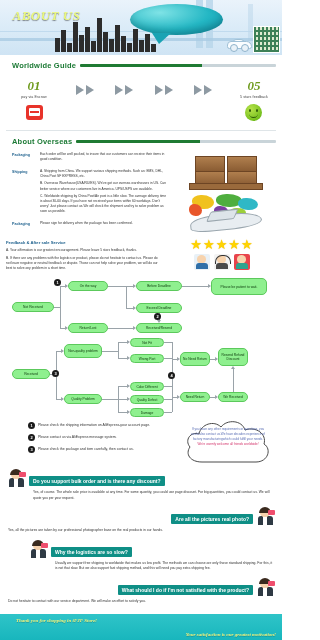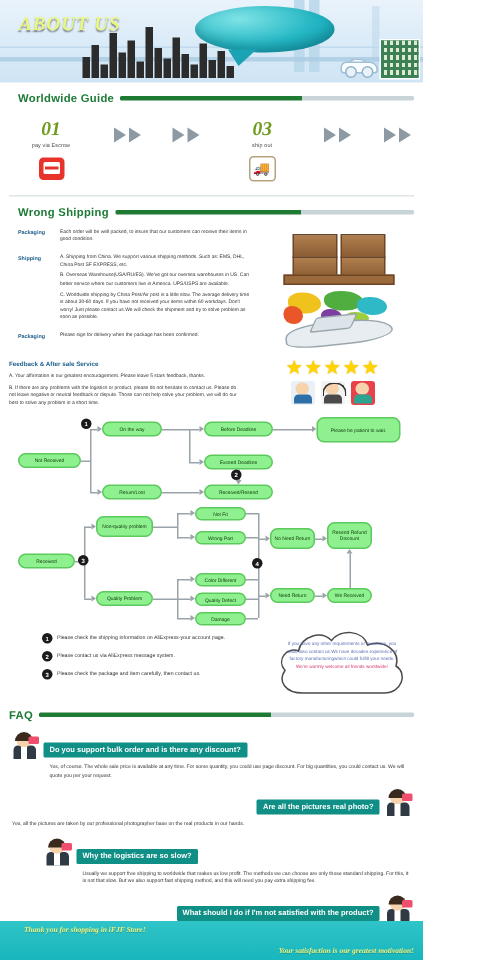--- a/index.html
+++ b/index.html
@@ -220,45 +220,45 @@
       <div class="arrows">
           <div class="arrow"></div>
           <div class="arrow"></div>
         </div>
 
       <div class="arrows">
           <div class="arrow"></div>
           <div class="arrow"></div>
         </div>
 
+      <div class="arrows">
+          <div class="arrow"></div>
+          <div class="arrow"></div>
+        </div>
+
+      <div class="arrows">
+          <div class="arrow"></div>
+          <div class="arrow"></div>
+        </div>
+
       <div class="step">
-        <div class="step-num">03</div>
-        <div class="step-lbl">ship out</div>
+        <div class="step-num">05</div>
+        <div class="step-lbl">5 stars feedback</div>
         <div class="step-ico">
-            <div class="ic-truck">🚚</div>
-          </div>
-      </div>
-      <div class="arrows">
-          <div class="arrow"></div>
-          <div class="arrow"></div>
-        </div>
-
-      <div class="arrows">
-          <div class="arrow"></div>
-          <div class="arrow"></div>
-        </div>
-
+            <div class="ic-smile"></div>
+          </div>
+      </div>
     </div>
   </div>
 
   <div class="hr-soft"></div>
 
   <div class="sec">
     <div class="sec-head">
-      <div class="sec-title">Wrong Shipping</div>
+      <div class="sec-title">About Overseas</div>
       <div class="sec-bar"></div>
     </div>
 
     <div class="ship-wrap">
       <div class="ship-tbl">
 
         <div class="ship-row">
           <div class="ship-key">Packaging</div>
           <div class="ship-val">
             <p>Each order will be well packed, to insure that our customers can receive their items in good condition.</p>
@@ -453,24 +453,20 @@
         <path d="M20 44 C8 44 3 36 8 29 C2 22 9 13 17 16 C19 6 32 2 39 9 C45 1 60 2 63 12 C74 8 85 16 82 26 C90 31 86 44 74 44 Z" fill="#ffffff" stroke="#4a4a4a" stroke-width="1"></path>
       </svg>
       <div class="cloud-txt">
         <span>If you have any other requirements or questions, you could also contact us.We have decades experience of factory manufacturingwhich could fulfill your needs.</span>
         <span class="warm">We're warmly welcome all friends worldwide!</span>
       </div>
     </div>
   </div>
 
   <div class="sec" style="padding-left:0;">
-    <div class="sec-head">
-      <div class="sec-title">FAQ</div>
-      <div class="sec-bar"></div>
-    </div>
 
     <div class="faq">
 
       <div class="faq-item">
         <div class="av">
           <div class="av-body"></div>
             <div class="av-shirt"></div>
             <div class="av-head"></div>
             <div class="av-hair"></div>
             <div class="av-bub"></div>

